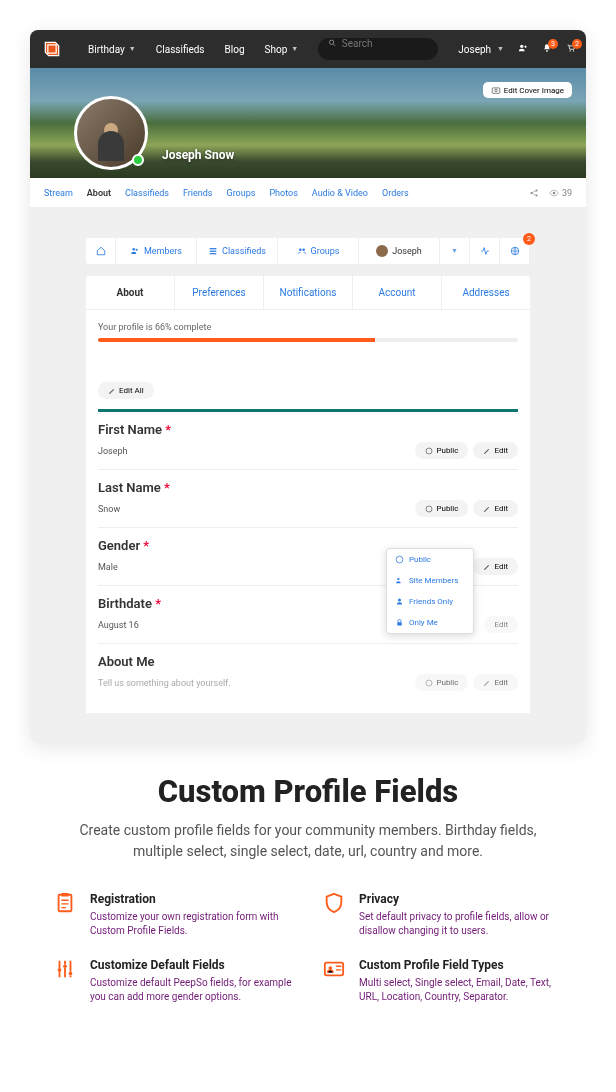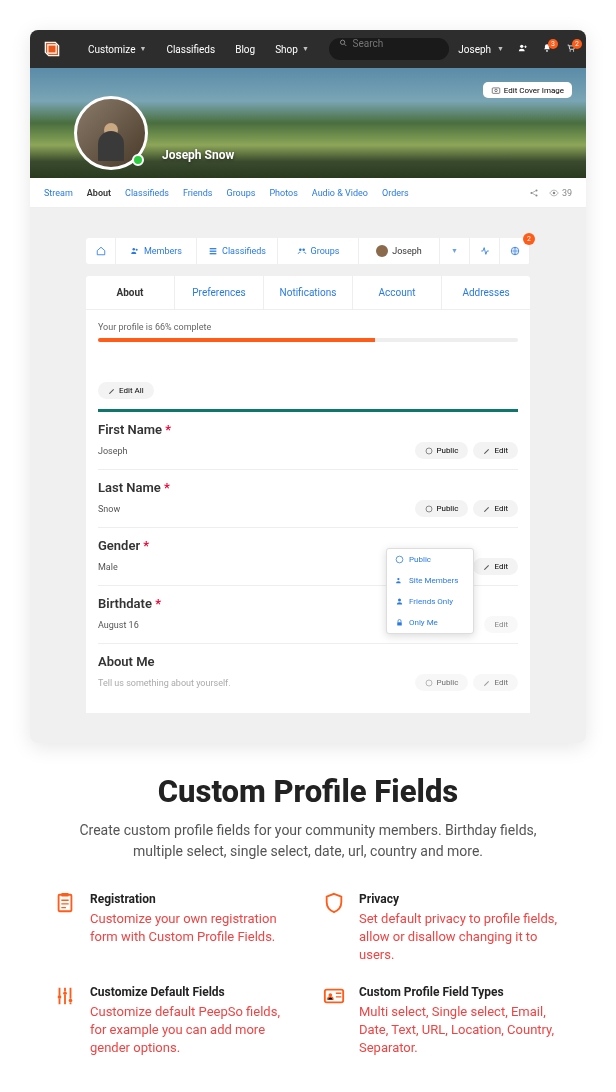--- a/index.html
+++ b/index.html
@@ -56,39 +56,39 @@
 .dropdown { position:absolute; right:44px; top:20px; background:#fff; border:1px solid #ddd; border-radius:3px; box-shadow:0 2px 8px rgba(0,0,0,0.15); width:88px; z-index:10; }
 .dd-item { padding:6px 8px; font-size:8px; color:#2a7ae2; display:flex; align-items:center; gap:5px; cursor:pointer; }
 .marketing { padding:30px 24px 10px; text-align:center; }
 .m-title { font-size:31px; font-weight:800; color:#222; margin-bottom:10px; }
 .m-sub { font-size:14px; color:#555; line-height:1.5; margin-bottom:30px; }
 .features { display:grid; grid-template-columns:1fr 1fr; gap:20px 30px; text-align:left; }
 .feature { display:flex; gap:12px; }
 .ficon { flex:0 0 24px; color:#ff5c1a; }
 .ficon svg { width:22px; height:22px; }
 .ftitle { font-size:12px; font-weight:700; color:#222; margin-bottom:4px; }
-.fdesc { font-size:13px; color:#ef4444; line-height:1.4; }
+.fdesc { font-size:10px; color:#701a75; line-height:1.4; }
 .ic { width:10px; height:10px; display:inline-block; }
 .u-av { width:12px; height:12px; border-radius:50%; background:#8a6a4a; display:inline-block; }
 </style>
 </head>
 <body>
 
 <div class="wrap">
 <div class="screenshot">
 
 <div class="topbar">
   <div class="logo">
     <svg viewBox="0 0 24 24">
             <path fill="#ff5c1a" d="M4 4h12l4 4v12H8l-4-4V4z" stroke="#fff" stroke-width="1.5" fill-opacity="0.9"></path>
             <path fill="none" stroke="#fff" stroke-width="1.5" d="M7 7h10v10H7z"></path>
           </svg>
   </div>
   <div class="nav-item">
-          <span>Customize</span>
+          <span>Birthday</span>
           <span class="chev">▼</span>
         </div>
   <div class="nav-item">Classifieds</div>
   <div class="nav-item">Blog</div>
   <div class="nav-item">
           <span>Shop</span>
           <span class="chev">▼</span>
         </div>
   <div class="search-box">
     <svg class="ic" viewBox="0 0 24 24">

